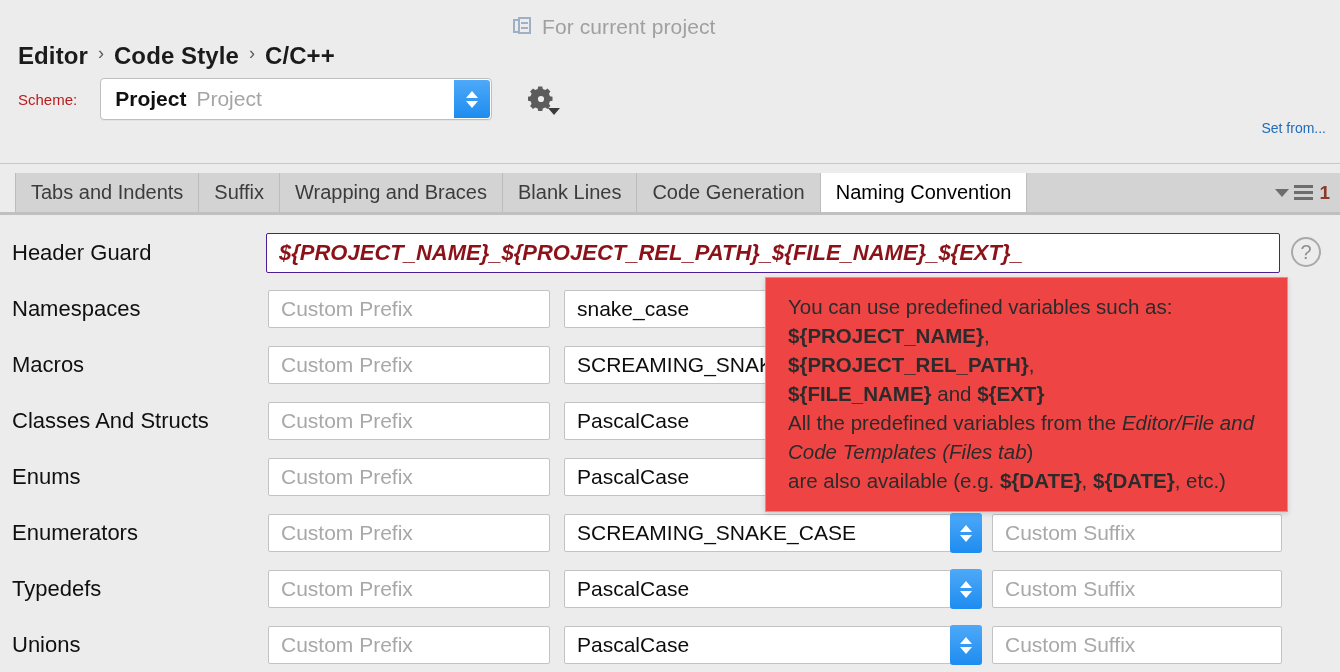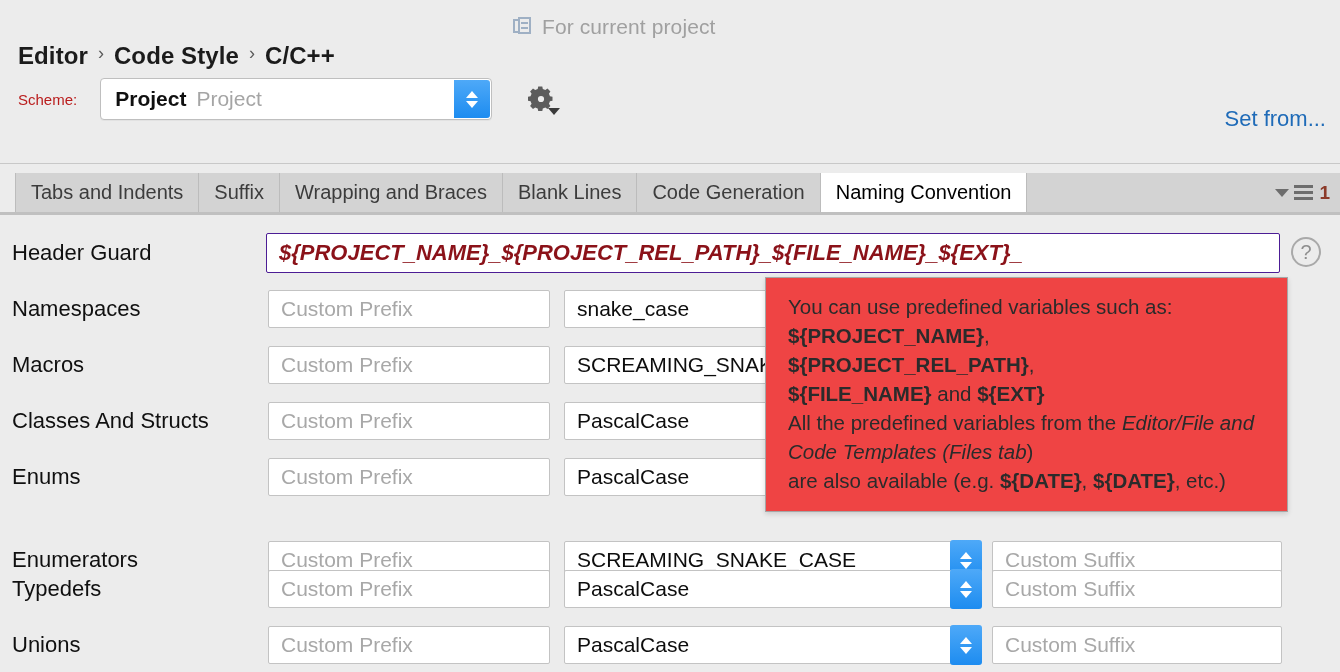--- a/index.html
+++ b/index.html
@@ -165,22 +165,22 @@
     width: 0; height: 0;
     border-left: 6px solid transparent;
     border-right: 6px solid transparent;
     border-top: 7px solid #3b3b3b;
   }
 
   
   .set-from {
     position: absolute;
     right: 14px;
-    top: 106px;
-    font-size: 22px;
+    top: 120px;
+    font-size: 14px;
     color: #1f6bb8;
     cursor: pointer;
   }
 
   
   .hr-top {
     position: absolute;
     left: 0; right: 0;
     top: 163px;
     height: 1px;
@@ -534,21 +534,21 @@
       </span>
       <span class="style-arrow">
         <span class="chev up"></span>
         <span class="chev down"></span>
       </span>
       <span class="field suffix-field">
         <span class="ph">Custom Suffix</span>
       </span>
     </div>
 
-    <div class="row" style="top:297px;margin-top:27px;">
+    <div class="row" style="top:297px;">
       <span class="row-label">Enumerators</span>
       <span class="field prefix-field">
         <span class="ph">Custom Prefix</span>
       </span>
       <span class="field style-field">
         <span class="val">SCREAMING_SNAKE_CASE</span>
       </span>
       <span class="style-arrow">
         <span class="chev up"></span>
         <span class="chev down"></span>

